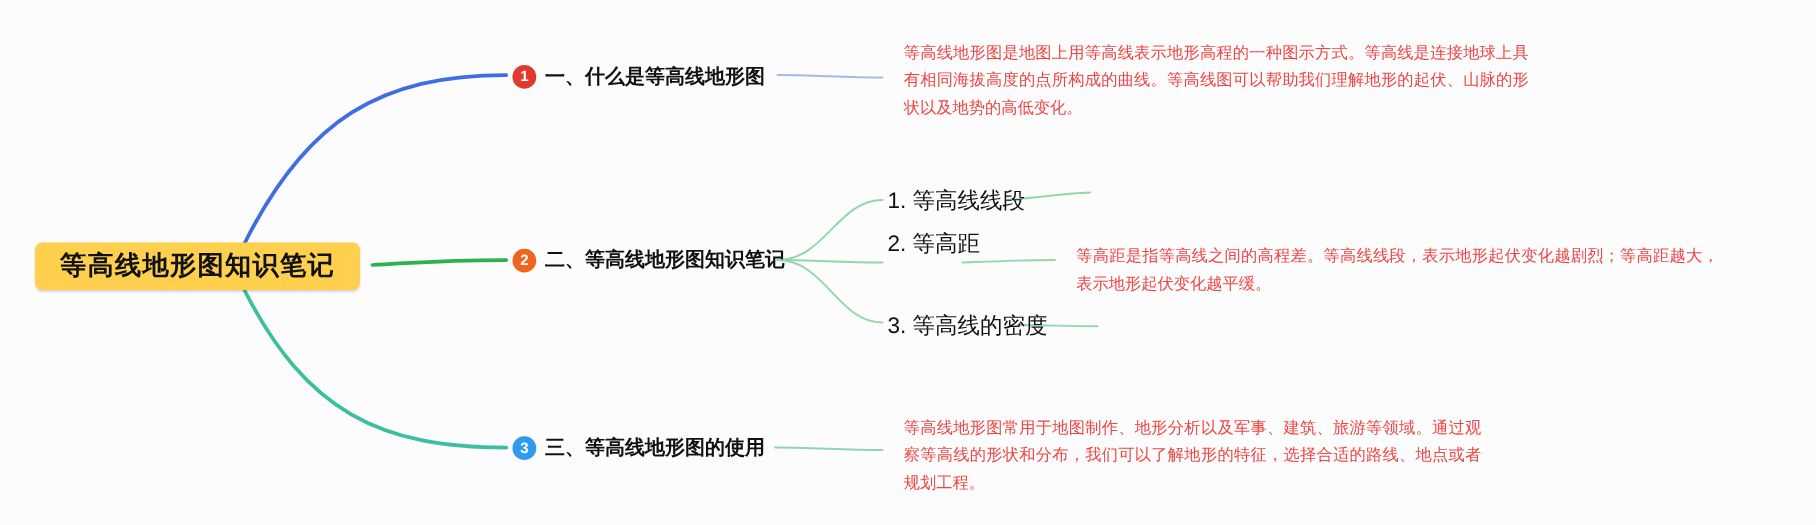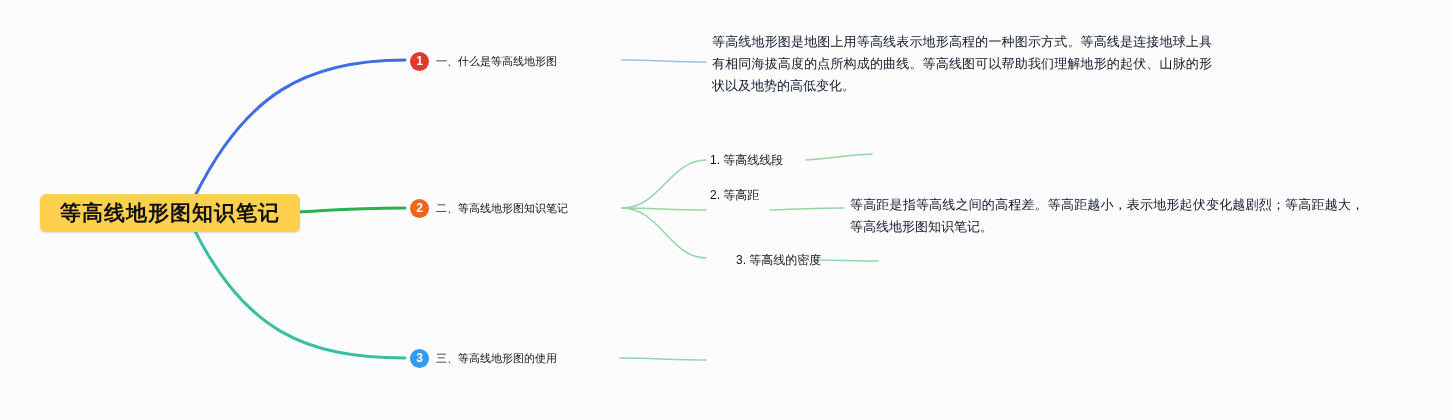--- a/index.html
+++ b/index.html
@@ -17,45 +17,45 @@
     position: absolute; left: 28px; top: 194px;
     height: 38px; line-height: 38px;
     padding: 0 20px;
     background: #ffd04d;
     border-radius: 6px;
     font-size: 21px; font-weight: bold;
     letter-spacing: 1px;
     color: #111;
     box-shadow: 0 1px 2px rgba(0,0,0,0.15);
     white-space: nowrap;
-    margin-left: 12px;
   }
 
   .branch-node {
     position: absolute;
     display: flex; align-items: center; gap: 7px;
     height: 26px; white-space: nowrap;
   }
   .badge {
     display: inline-flex; align-items: center; justify-content: center;
     width: 19px; height: 19px; border-radius: 50%;
     color: #fff; font-size: 12px; font-weight: bold;
     flex: 0 0 auto;
   }
-  .branch-label { font-size: 11px; font-weight: 400; color: #111; text-align: center; }
+  .branch-label { font-size: 16px; font-weight: 700; color: #111; text-align: center; }
 
   .sub-node {
     position: absolute; height: 18px; line-height: 18px;
-    font-size: 12px; color: #111; white-space: nowrap;
+    font-size: 18px; color: #111; white-space: nowrap;
   }
 
   .detail {
     position: absolute;
-    font-size: 13px; line-height: 1.68; color: #0f172a;
+    font-size: 13px; line-height: 1.68; color: #ef4444;
     text-align: justify;
+    margin-left: 11px;
   }
 </style>
 </head>
 <body>
 
 <div class="canvas">
 
   <svg class="connectors" width="1453" height="420" viewBox="0 0 1453 420">
 
     <path d="M 195 196 C 245 95 305 60 405 60" stroke="#3f6de4" stroke-width="3" fill="none" stroke-linecap="round"></path>
@@ -84,22 +84,23 @@
   <div class="detail" style="left:712px; top:31px; width:500px;">等高线地形图是地图上用等高线表示地形高程的一种图示方式。等高线是连接地球上具有相同海拔高度的点所构成的曲线。等高线图可以帮助我们理解地形的起伏、山脉的形状以及地势的高低变化。</div>
 
   <div class="branch-node" style="left:410px; top:195px;">
     <span class="badge" style="background: rgb(240, 100, 30);">2</span>
     <span class="branch-label">二、等高线地形图知识笔记</span>
   </div>
 
   <div class="sub-node" style="left:710px; top:151px;">1. 等高线线段</div>
 
   <div class="sub-node" style="left:710px; top:186px;">2. 等高距</div>
-  <div class="detail" style="left:850px; top:194px; width:514px;">等高距是指等高线之间的高程差。等高距越小，表示地形起伏变化越剧烈；等高距越大，等高线地形图知识笔记。</div>
+  <div class="detail" style="left:850px; top:194px; width:514px;">等高距是指等高线之间的高程差。等高线线段，表示地形起伏变化越剧烈；等高距越大，表示地形起伏变化越平缓。</div>
 
-  <div class="sub-node" style="left:710px; top:251px;margin-left:26px;">3. 等高线的密度</div>
+  <div class="sub-node" style="left:710px; top:251px;">3. 等高线的密度</div>
 
   <div class="branch-node" style="left:410px; top:345px;">
     <span class="badge" style="background: rgb(47, 155, 240);">3</span>
     <span class="branch-label">三、等高线地形图的使用</span>
   </div>
+  <div class="detail" style="left:712px; top:331px; width:462px;">等高线地形图常用于地图制作、地形分析以及军事、建筑、旅游等领域。通过观察等高线的形状和分布，我们可以了解地形的特征，选择合适的路线、地点或者规划工程。</div>
 
 </div>
 
 </body></html>

